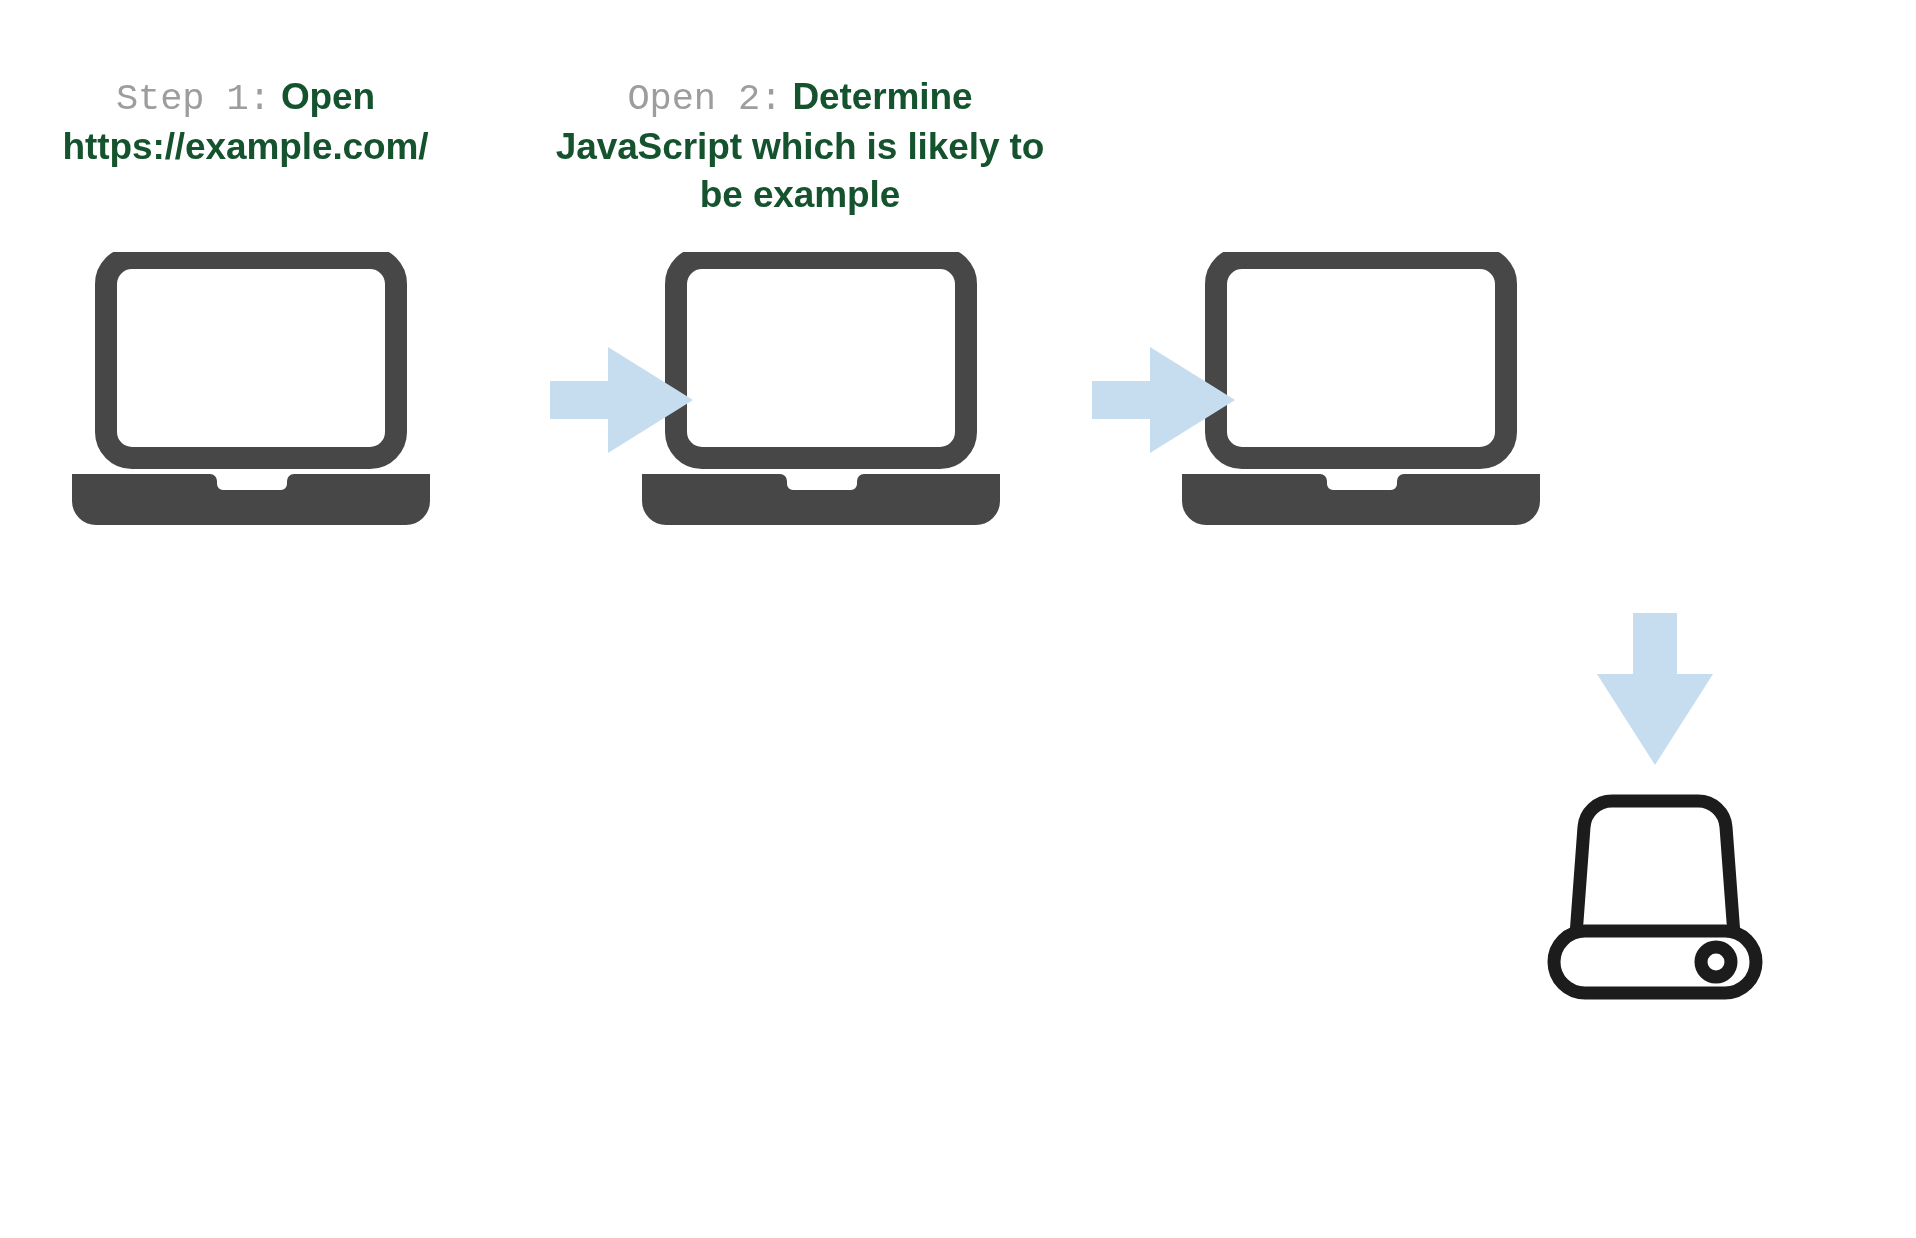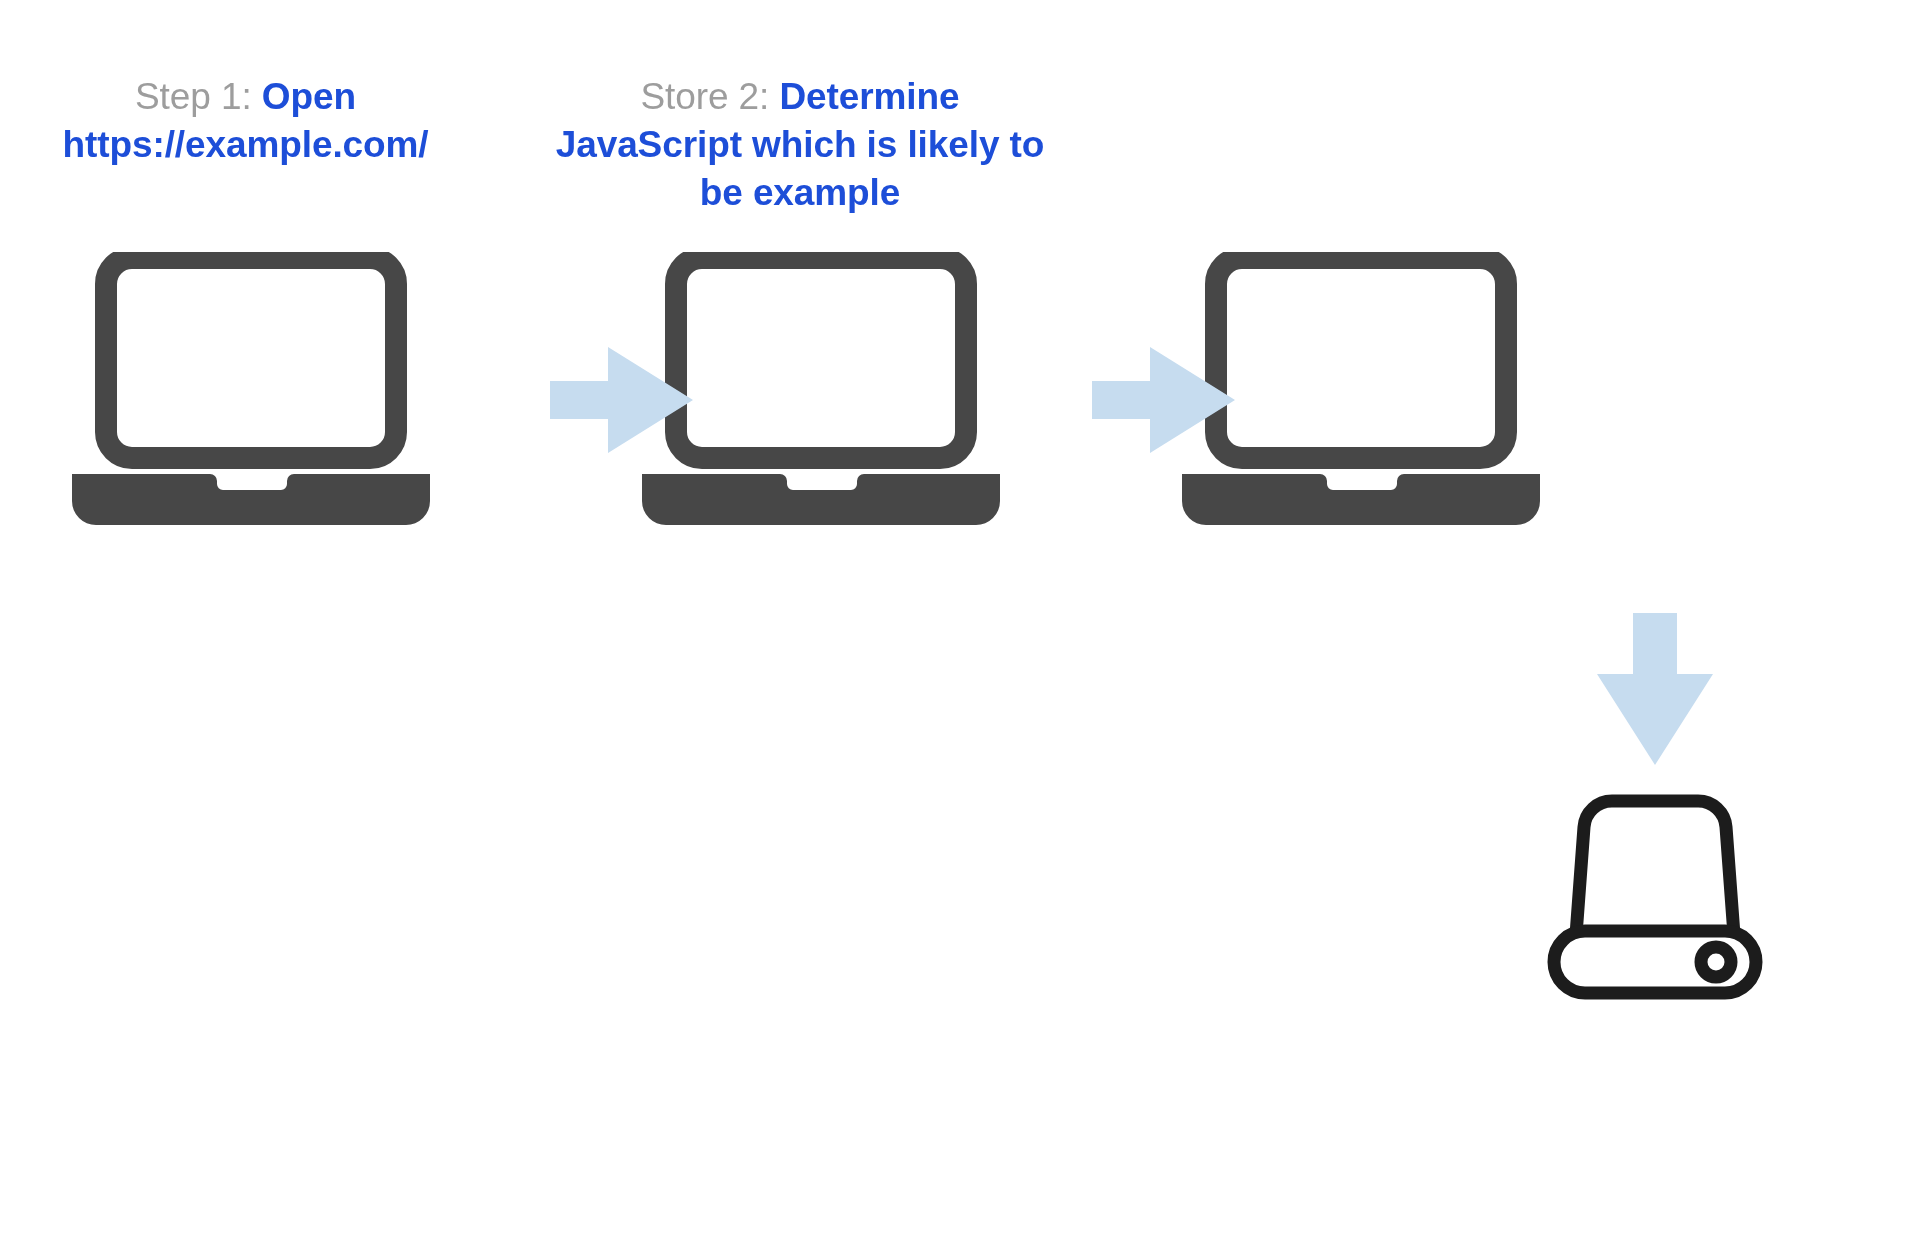--- a/index.html
+++ b/index.html
@@ -26,23 +26,24 @@
     text-align: center;
     font-size: 37px;
     line-height: 1.30;
     letter-spacing: -0.1px;
     color: #3f3f3f;
     font-weight: 700;
   }
   .caption .step-label {
     color: #9d9d9d;
     font-weight: 400;
+    font-family: Liberation Mono, monospace;
   }
   .caption .step-body {
-    color: #1d4ed8;
+    color: #14532d;
     font-weight: 700;
   }
 
   #caption-1 { left: 18px;   top: 73px;  width: 455px; }
   #caption-2 { left: 545px;  top: 73px;  width: 510px; }
   #caption-3 { left: 1175px; top: 73px;  width: 360px; }
   #caption-4 { left: 1175px; top: 1087px; width: 370px; }
 
   
   .laptop {
@@ -88,21 +89,21 @@
 <body>
 
 <div id="canvas">
 
   <div class="caption" id="caption-1">
     <span class="step-label">Step 1:</span>
     <span class="step-body">Open https://example.com/</span>
   </div>
 
   <div class="caption" id="caption-2">
-    <span class="step-label">Store 2:</span>
+    <span class="step-label">Open 2:</span>
     <span class="step-body">Determine JavaScript which is likely to be example</span>
   </div>
 
 
 
   <div class="laptop" id="laptop-1">
     <svg viewBox="0 0 420 310" xmlns="http://www.w3.org/2000/svg" aria-hidden="true">
       <rect x="44" y="6" width="290" height="200" rx="26" ry="26" fill="none" stroke="#474747" stroke-width="22"></rect>
       <path d="M10 222 H148 a7 7 0 0 1 7 7 v3 a6 6 0 0 0 6 6 h58 a6 6 0 0 0 6 -6 v-3 a7 7 0 0 1 7 -7 H368
                v27 a24 24 0 0 1 -24 24 H34 a24 24 0 0 1 -24 -24 Z" fill="#474747"></path>

